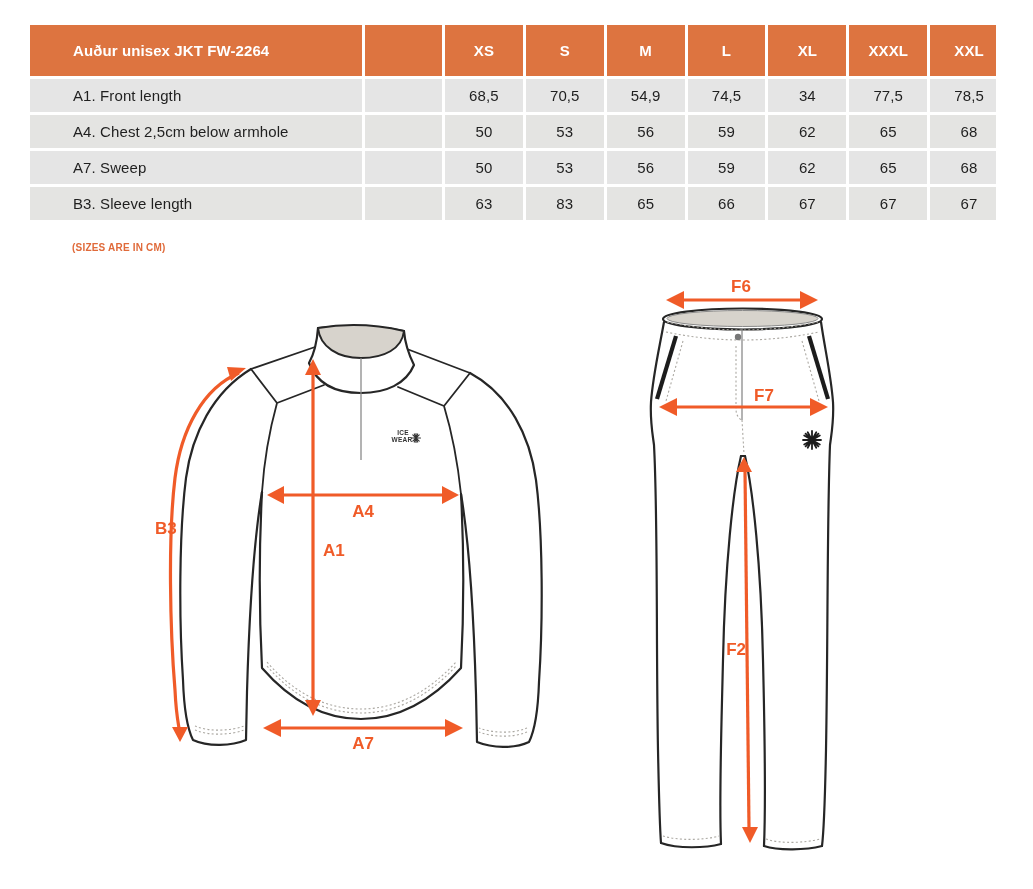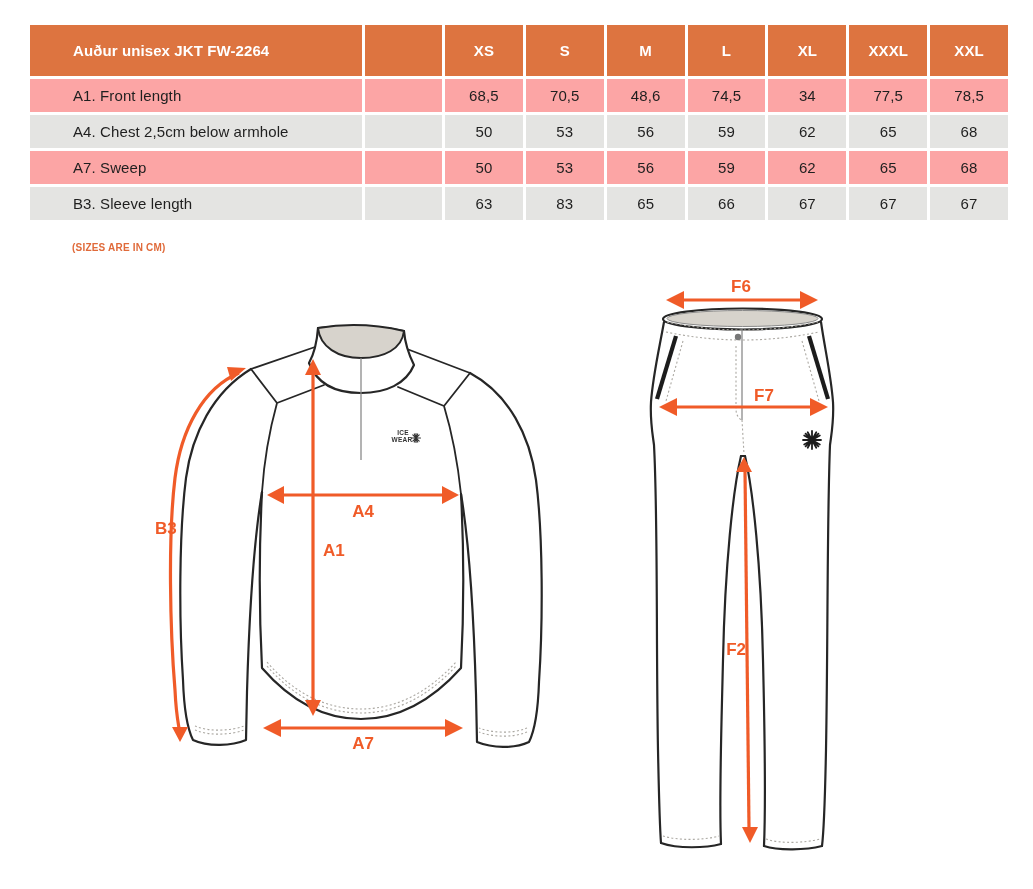--- a/index.html
+++ b/index.html
@@ -1,28 +1,28 @@
 <!DOCTYPE html>
 <html><head>
 <meta charset="utf-8">
 <style>
   html,body{margin:0;padding:0;background:#fff;}
   .page{position:relative;width:996px;height:889px;background:#fff;overflow:hidden;
-        font-family:"Liberation Sans",sans-serif;padding-left:30px;}
+        font-family:"Liberation Sans",sans-serif;}
 
   
   .size-table{position:absolute;left:30px;top:25px;width:978px;
     display:grid;grid-template-columns:332px 77px repeat(7,1fr);
     grid-template-rows:51px 33px 33px 33px 33px;gap:3px;}
   .cell{display:flex;align-items:center;justify-content:center;
         font-size:15px;color:#1f1f1f;letter-spacing:.1px;}
   .cell.lbl{justify-content:flex-start;padding-left:43px;}
   .hdr{background:#dd7440;color:#fff;font-weight:bold;}
   .hdr.lbl{font-size:15px;}
-  .r-dark{background:#fca5a5;}
+  .r-dark{background:#e5e5e5;}
   .r-light{background:#e4e4e2;text-align:right;}
 
   .units-note{position:absolute;left:72px;top:242px;font-size:10px;
               font-weight:bold;color:#e06a3a;letter-spacing:.2px;}
 
   
   .diagram{position:absolute;}
   .outline{fill:none;stroke:#262626;stroke-width:2.2;stroke-linecap:round;stroke-linejoin:round;}
   .seam{fill:none;stroke:#262626;stroke-width:1.8;stroke-linecap:round;stroke-linejoin:round;}
   .stitch{fill:none;stroke:#aba8a2;stroke-width:1.1;stroke-dasharray:2 2.3;stroke-linecap:butt;}
@@ -49,21 +49,21 @@
     <div class="cell hdr">M</div>
     <div class="cell hdr">L</div>
     <div class="cell hdr">XL</div>
     <div class="cell hdr">XXXL</div>
     <div class="cell hdr">XXL</div>
 
     <div class="cell lbl r-dark">A1. Front length</div>
     <div class="cell r-dark"></div>
     <div class="cell r-dark">68,5</div>
     <div class="cell r-dark">70,5</div>
-    <div class="cell r-dark">48,6</div>
+    <div class="cell r-dark">54,9</div>
     <div class="cell r-dark">74,5</div>
     <div class="cell r-dark">34</div>
     <div class="cell r-dark">77,5</div>
     <div class="cell r-dark">78,5</div>
 
     <div class="cell lbl r-light">A4. Chest 2,5cm below armhole</div>
     <div class="cell r-light"></div>
     <div class="cell r-light">50</div>
     <div class="cell r-light">53</div>
     <div class="cell r-light">56</div>

